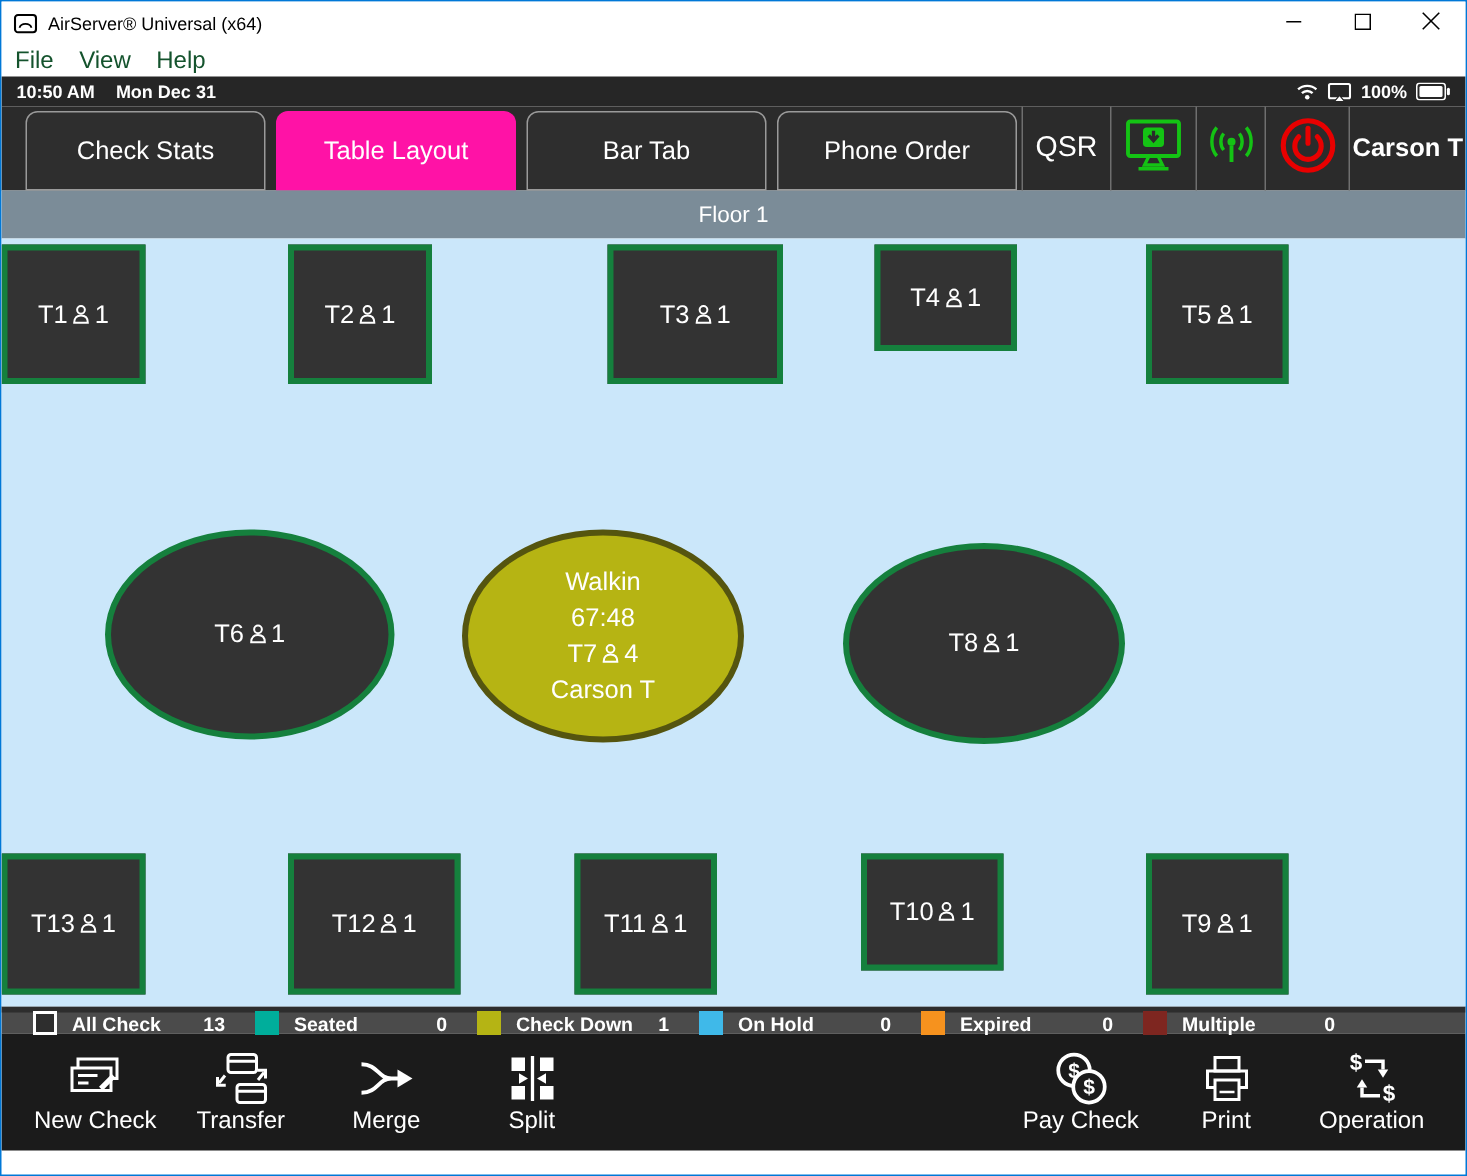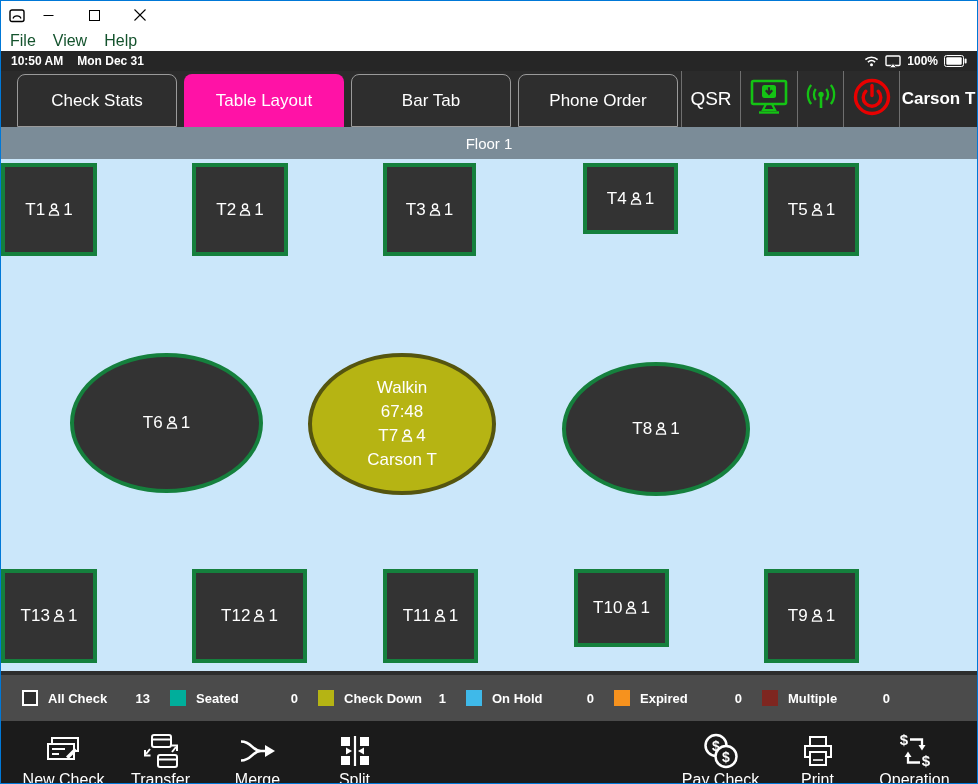--- a/index.html
+++ b/index.html
@@ -47,21 +47,21 @@
   .floor-area { height: 512px; position: relative; overflow: hidden; }
   .table {
     position: absolute; color: #fff; font-size: 17px;
     display: flex; flex-direction: column; align-items: center; justify-content: center;
     border: 4px solid #15803d; cursor: pointer; text-align: center;
   }
   .table.shape-ellipse { border-radius: 50%; }
   .table .line { display: flex; align-items: center; justify-content: center; line-height: 1.4; }
   .table .line .icon { display: flex; align-items: center; margin: 0 2px; }
   
-  .legendbar { height: 50px; background: #4b4b4b; border-top: 4px solid #2d2d2d; display: flex; align-items: center; padding-left: 21px; }
+  .legendbar { height: 18px; background: #4b4b4b; border-top: 4px solid #2d2d2d; display: flex; align-items: center; padding-left: 21px; }
   .legend-item { display: flex; align-items: center; width: 148px; color: #fff; font-size: 13px; font-weight: bold; }
   .swatch { width: 16px; height: 16px; margin-right: 10px; flex: none; }
   .legend-count { margin-left: auto; margin-right: 20px; }
   
   .toolbar { height: 78px; background: #1b1b1b; display: flex; align-items: center; padding: 0 14px; }
   .tb-group { display: flex; }
   .tb-spacer { flex: 1; }
   .tb-btn { width: 97px; display: flex; flex-direction: column; align-items: center; justify-content: center; color: #fff; cursor: pointer; }
   .tb-icon { height: 38px; display: flex; align-items: center; justify-content: center; }
   .tb-label { font-size: 16px; margin-top: 1px; white-space: nowrap; }
@@ -69,20 +69,21 @@
 </head>
 <body>
 
 <div class="titlebar">
   <span class="app-icon icon">
       <svg width="16" height="14" viewBox="0 0 16 14">
         <rect x="1" y="1" width="14" height="11.5" rx="2" fill="none" stroke="#000" stroke-width="1.4"></rect>
         <path d="M4 9.5 C5 6 11 6 12 9.5" fill="none" stroke="#000" stroke-width="1.2"></path>
       </svg>
     </span>
+  <span class="win-title">AirServer® Universal (x64)</span>
   <div class="win-controls">
     <span class="win-btn">
         <span class="icon"><svg width="11" height="11" viewBox="0 0 11 11">
             <line x1="0.5" y1="5.5" x2="10.5" y2="5.5" stroke="#000" stroke-width="1"></line>
           </svg></span>
       </span>
     <span class="win-btn">
         <span class="icon"><svg width="11" height="11" viewBox="0 0 11 11">
             <rect x="0.5" y="0.5" width="10" height="10" fill="none" stroke="#000" stroke-width="1"></rect>
           </svg></span>
@@ -205,21 +206,21 @@
         <span>T2</span>
         <span class="icon">
           <svg width="14" height="15" viewBox="0 0 20 21">
             <circle cx="10" cy="6.3" r="3.7" fill="none" stroke="#fff" stroke-width="1.9"></circle>
             <path d="M3.5 18.5 C3.5 13.6 6.3 11.6 10 11.6 C13.7 11.6 16.5 13.6 16.5 18.5 Z" fill="none" stroke="#fff" stroke-width="1.9"></path>
           </svg>
         </span>
         <span>1</span>
       </div>
     </div>
-    <div class="table shape-square" style="left: 382px; top: 4px; width: 93px; height: 93px; background: rgb(51, 51, 51);">
+    <div class="table shape-square" style="left: 404px; top: 4px; width: 117px; height: 93px; background: rgb(51, 51, 51);">
       <div class="line">
         <span>T3</span>
         <span class="icon">
           <svg width="14" height="15" viewBox="0 0 20 21">
             <circle cx="10" cy="6.3" r="3.7" fill="none" stroke="#fff" stroke-width="1.9"></circle>
             <path d="M3.5 18.5 C3.5 13.6 6.3 11.6 10 11.6 C13.7 11.6 16.5 13.6 16.5 18.5 Z" fill="none" stroke="#fff" stroke-width="1.9"></path>
           </svg>
         </span>
         <span>1</span>
       </div>

